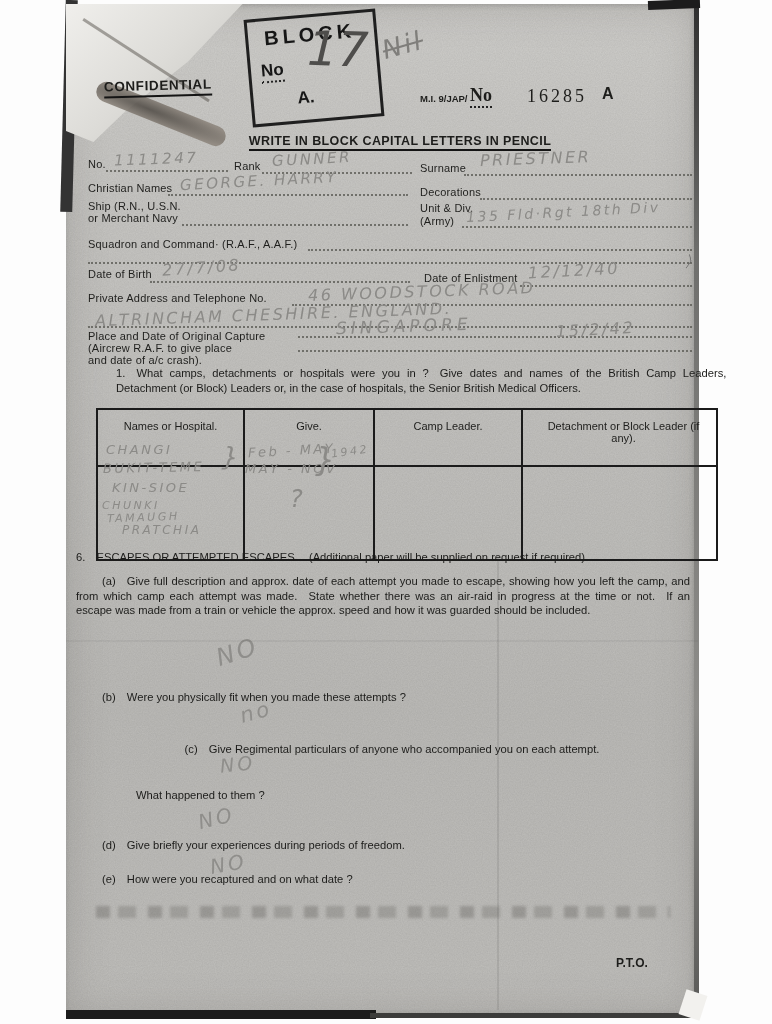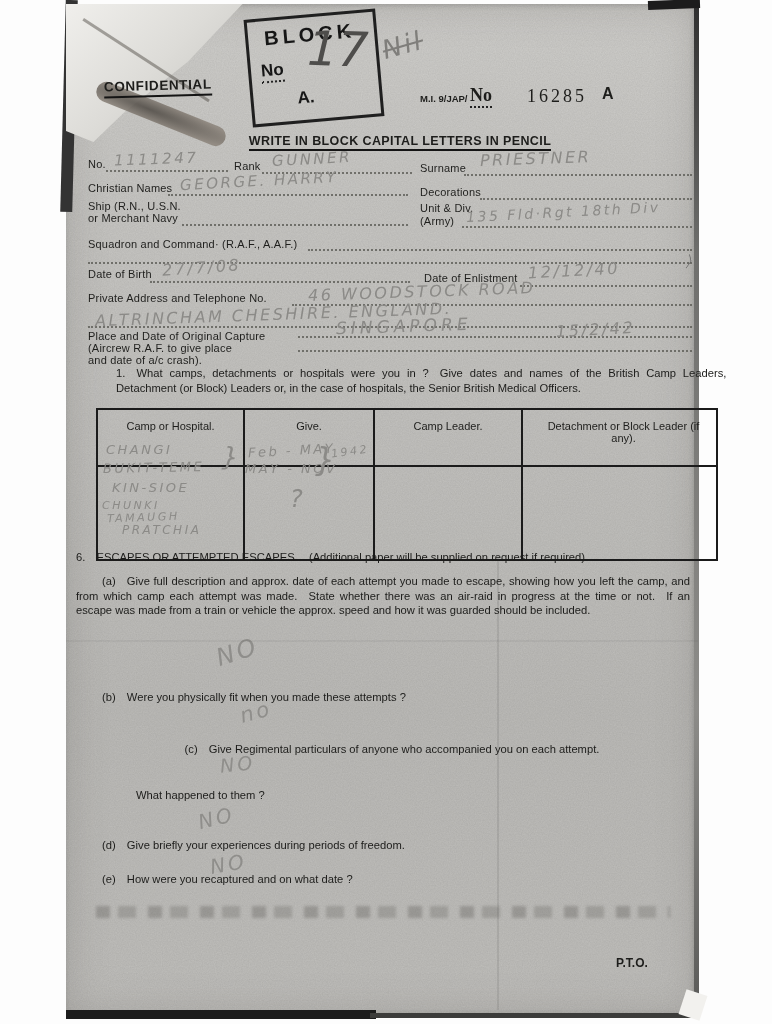--- a/index.html
+++ b/index.html
@@ -135,21 +135,21 @@
   <div class="abs dots" style="left:298px;top:336px;width:394px;"></div>
   <div class="abs dots" style="left:298px;top:350px;width:394px;"></div>
   <div class="abs pencil" style="left:336px;top:316px;font-size:17px;letter-spacing:4px;transform:rotate(-2deg);">SINGAPORE</div>
   <div class="abs pencil" style="left:556px;top:320px;font-size:16px;transform:rotate(-3deg);">15/2/42</div>
 
   <div class="abs para" style="left:80px;top:366px;width:616px;margin-left:36px;">1.  What camps, detachments or hospitals were you in ?  Give dates and names of the British Camp Leaders, Detachment (or Block) Leaders or, in the case of hospitals, the Senior British Medical Officers.</div>
 
   <table id="camps">
     <tbody>
         <tr>
-      <th style="width:143px;">Camp or Hospital.</th>
+      <th style="width:143px;">Names or Hospital.</th>
       <th style="width:126px;">Give.</th>
       <th style="width:144px;">Camp Leader.</th>
       <th style="width:157px;padding-left:22px;padding-right:14px;">Detachment or Block Leader (if any).</th>
     </tr>
     <tr>
       <td></td>
       <td></td>
       <td></td>
       <td></td>
     </tr>

